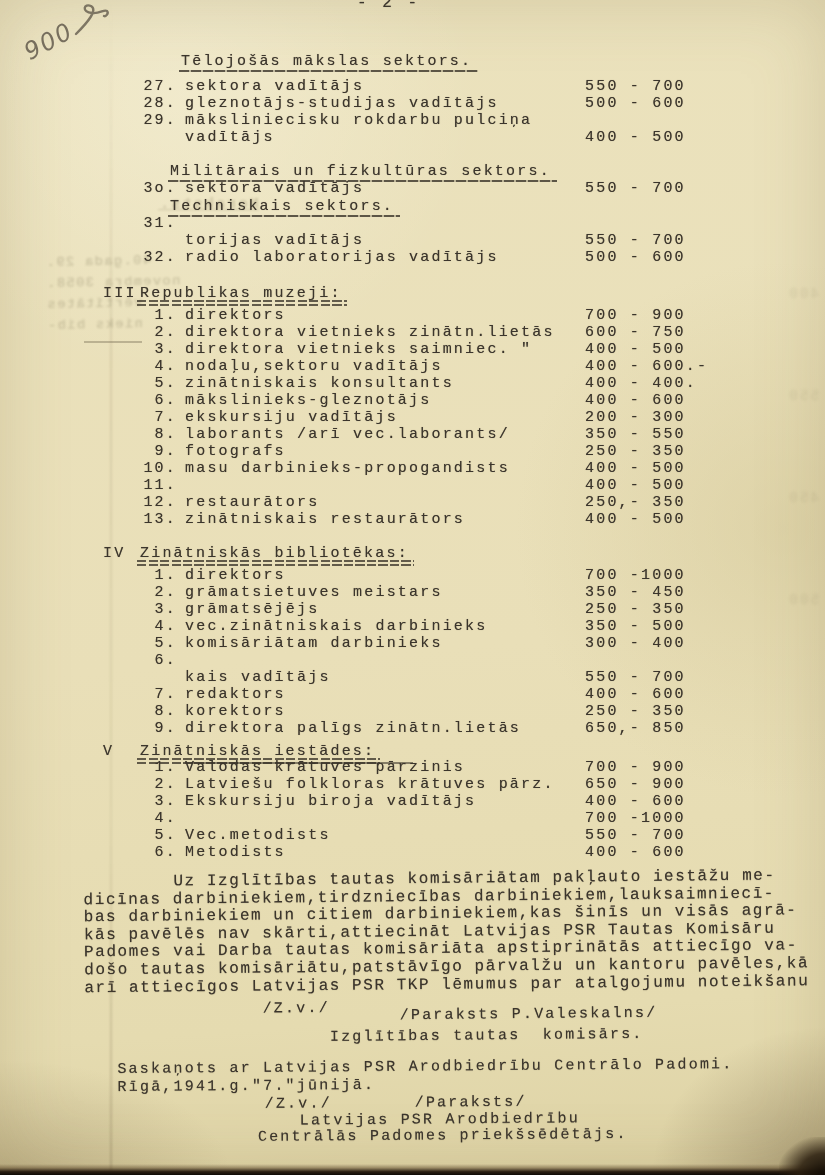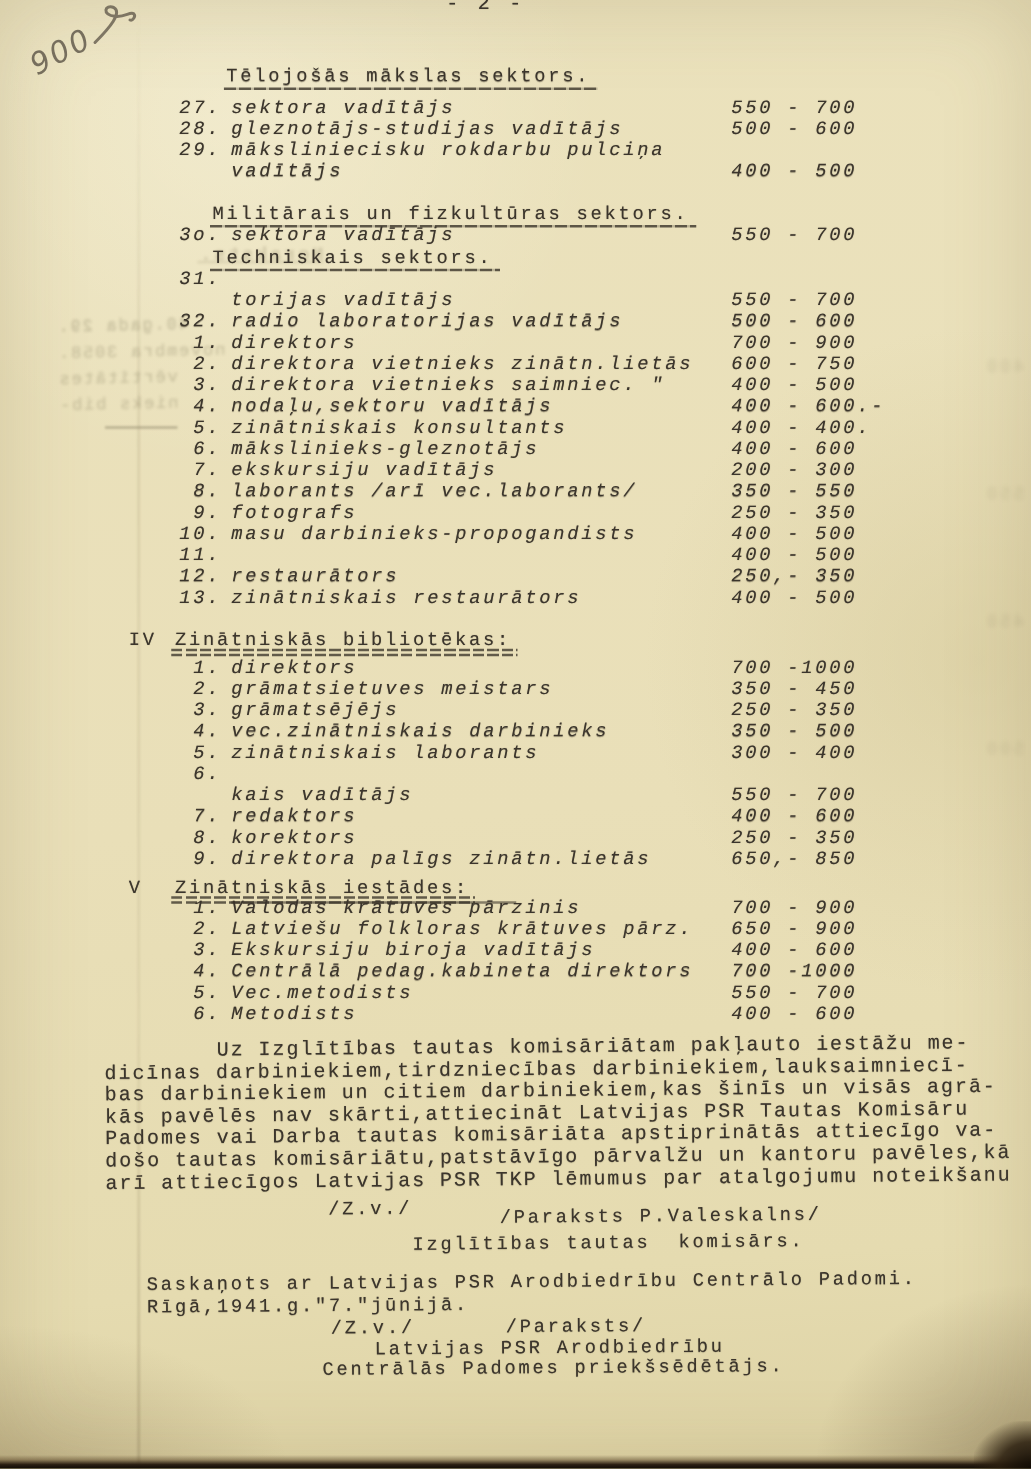--- a/index.html
+++ b/index.html
@@ -13,21 +13,21 @@
       linear-gradient(176deg,#ebe2bd 0%, #e9dfb8 55%, #e5dbb0 85%, #ddd2a4 100%);
     box-shadow: inset 0 0 70px rgba(125,105,60,.22);
   }
   .tw{
     font-family:"Liberation Mono","DejaVu Sans Mono",monospace;
     font-size:15px; letter-spacing:2.2px; color:#3b352c;
     text-shadow:0 .3px .7px rgba(59,51,39,.55);
     white-space:pre;
   }
   .content{position:absolute; left:103px; top:53px; width:700px;}
-  .row{position:relative; height:17px; line-height:17px;font-style:italic;}
+  .row{position:relative; height:17px; line-height:17px;}
   .num{position:absolute; left:0; width:74px; text-align:right;}
   .lbl{position:absolute; left:82px;}
   .rng{position:absolute; left:482px;}
   .sec-head{position:relative; height:17px; line-height:17px;}
   .roman{display:inline-block; min-width:37px;}
   .hd{position:relative; display:inline-block;}
   .u1::after{content:""; position:absolute; left:-2px; right:-6px; bottom:-2px; height:2px;
     background:repeating-linear-gradient(90deg, rgba(52,46,36,.78) 0 10px, rgba(52,46,36,.25) 10px 12px);}
   .u2::after{content:""; position:absolute; left:-3px; right:-5px; bottom:-5px; height:7px;
     background:
@@ -47,21 +47,21 @@
   .pindent{text-indent:90px;}
   .sig-row1{position:relative; height:26px; margin-top:5px;}
   .zv1{position:absolute; left:160px; top:0;}
   .sg1{position:absolute; left:297px; top:8px;}
   .sig-title{margin:3px 0 0 227px;}
   .agree{margin-top:13px;}
   .agree-l1{margin-left:15px; line-height:18px;}
   .agree-l2{margin-left:15px; line-height:18px;}
   .agree-row{position:relative; height:18px;}
   .zv2{position:absolute; left:162px;}
-  .sg2{position:absolute; left:302px;}
+  .sg2{position:absolute; left:312px;}
   .agree-t1{margin-left:197px; line-height:16px;}
   .agree-t2{margin-left:155px; line-height:16px;}
   .page-number{position:absolute; top:-6px; left:357px; font-size:16px; letter-spacing:3px;}
   .fold{position:absolute; left:110px; top:0; bottom:0; width:2px;
     background:linear-gradient(rgba(130,115,80,0) 0%, rgba(130,115,80,.16) 30%, rgba(130,115,80,.10) 70%, rgba(100,85,55,.25) 100%);
     filter:blur(1px);}
   .hmark{position:absolute; left:84px; top:341px; width:58px; height:2px;
     background:rgba(110,100,75,.38); filter:blur(.7px);}
   .bottom-edge{position:absolute; left:0; right:0; bottom:0; height:11px;
     background:linear-gradient(to bottom, rgba(60,45,25,0), rgba(95,75,45,.5) 35%, #2a1e12 70%, #0e0a05);}
@@ -111,53 +111,54 @@
           <div class="sec-head tw"><span class="hd u1">Militārais un fizkultūras sektors.</span></div>
           <div class="row tw"><span class="num">3o.</span><span class="lbl">sektora vadītājs</span><span class="rng">550 - 700</span></div>
         </div>
         <div class="section sec-c">
           <div class="sec-head tw"><span class="hd u1">Techniskais sektors.</span></div>
           <div class="row tw"><span class="num">31.</span></div>
           <div class="row tw"><span class="lbl">torijas vadītājs</span><span class="rng">550 - 700</span></div>
           <div class="row tw"><span class="num">32.</span><span class="lbl">radio laboratorijas vadītājs</span><span class="rng">500 - 600</span></div>
         </div>
         <div class="section sec-iii">
+          <div class="sec-head tw"><span class="roman">III</span><span class="hd u2">Republikas muzeji:</span></div>
           <div class="row tw"><span class="num">1.</span><span class="lbl">direktors</span><span class="rng">700 - 900</span></div>
           <div class="row tw"><span class="num">2.</span><span class="lbl">direktora vietnieks zinātn.lietās</span><span class="rng">600 - 750</span></div>
           <div class="row tw"><span class="num">3.</span><span class="lbl">direktora vietnieks saimniec. "</span><span class="rng">400 - 500</span></div>
           <div class="row tw"><span class="num">4.</span><span class="lbl">nodaļu,sektoru vadītājs</span><span class="rng">400 - 600.-</span></div>
           <div class="row tw"><span class="num">5.</span><span class="lbl">zinātniskais konsultants</span><span class="rng">400 - 400.</span></div>
           <div class="row tw"><span class="num">6.</span><span class="lbl">mākslinieks-gleznotājs</span><span class="rng">400 - 600</span></div>
           <div class="row tw"><span class="num">7.</span><span class="lbl">ekskursiju vadītājs</span><span class="rng">200 - 300</span></div>
           <div class="row tw"><span class="num">8.</span><span class="lbl">laborants /arī vec.laborants/</span><span class="rng">350 - 550</span></div>
           <div class="row tw"><span class="num">9.</span><span class="lbl">fotografs</span><span class="rng">250 - 350</span></div>
           <div class="row tw"><span class="num">10.</span><span class="lbl">masu darbinieks-propogandists</span><span class="rng">400 - 500</span></div>
           <div class="row tw"><span class="num">11.</span><span class="rng">400 - 500</span></div>
           <div class="row tw"><span class="num">12.</span><span class="lbl">restaurātors</span><span class="rng">250,- 350</span></div>
           <div class="row tw"><span class="num">13.</span><span class="lbl">zinātniskais restaurātors</span><span class="rng">400 - 500</span></div>
         </div>
         <div class="section sec-iv">
           <div class="sec-head tw"><span class="roman">IV</span><span class="hd u2">Zinātniskās bibliotēkas:</span></div>
           <div class="row tw"><span class="num">1.</span><span class="lbl">direktors</span><span class="rng">700 -1000</span></div>
           <div class="row tw"><span class="num">2.</span><span class="lbl">grāmatsietuves meistars</span><span class="rng">350 - 450</span></div>
           <div class="row tw"><span class="num">3.</span><span class="lbl">grāmatsējējs</span><span class="rng">250 - 350</span></div>
           <div class="row tw"><span class="num">4.</span><span class="lbl">vec.zinātniskais darbinieks</span><span class="rng">350 - 500</span></div>
-          <div class="row tw"><span class="num">5.</span><span class="lbl">zinātniskais laborants</span><span class="rng">300 - 400</span></div>
+          <div class="row tw"><span class="num">5.</span><span class="lbl">komisāriātam darbinieks</span><span class="rng">300 - 400</span></div>
           <div class="row tw"><span class="num">6.</span></div>
           <div class="row tw"><span class="lbl">kais vadītājs</span><span class="rng">550 - 700</span></div>
           <div class="row tw"><span class="num">7.</span><span class="lbl">redaktors</span><span class="rng">400 - 600</span></div>
           <div class="row tw"><span class="num">8.</span><span class="lbl">korektors</span><span class="rng">250 - 350</span></div>
           <div class="row tw"><span class="num">9.</span><span class="lbl">direktora palīgs zinātn.lietās</span><span class="rng">650,- 850</span></div>
         </div>
         <div class="section sec-v">
           <div class="sec-head tw"><span class="roman">V</span><span class="hd u2">Zinātniskās iestādes:</span></div>
           <div class="row tw"><span class="num">1.</span><span class="lbl struck">Valodas krātuves pārzinis</span><span class="rng">700 - 900</span></div>
           <div class="row tw"><span class="num">2.</span><span class="lbl">Latviešu folkloras krātuves pārz.</span><span class="rng">650 - 900</span></div>
           <div class="row tw"><span class="num">3.</span><span class="lbl">Ekskursiju biroja vadītājs</span><span class="rng">400 - 600</span></div>
-          <div class="row tw"><span class="num">4.</span><span class="lbl">Centrālā pedag.kabineta direktors</span><span class="rng">700 -1000</span></div>
+          <div class="row tw"><span class="num">4.</span><span class="rng">700 -1000</span></div>
           <div class="row tw"><span class="num">5.</span><span class="lbl">Vec.metodists</span><span class="rng">550 - 700</span></div>
           <div class="row tw"><span class="num">6.</span><span class="lbl">Metodists</span><span class="rng">400 - 600</span></div>
         </div>
       </div>
 
     <div class="tilt1">
       <div class="para">
           <div class="pline tw pindent">Uz Izglītības tautas komisāriātam pakļauto iestāžu me-</div>
           <div class="pline tw">dicīnas darbiniekiem,tirdzniecības darbiniekiem,lauksaimniecī-</div>
           <div class="pline tw">bas darbiniekiem un citiem darbiniekiem,kas šinīs un visās agrā-</div>

